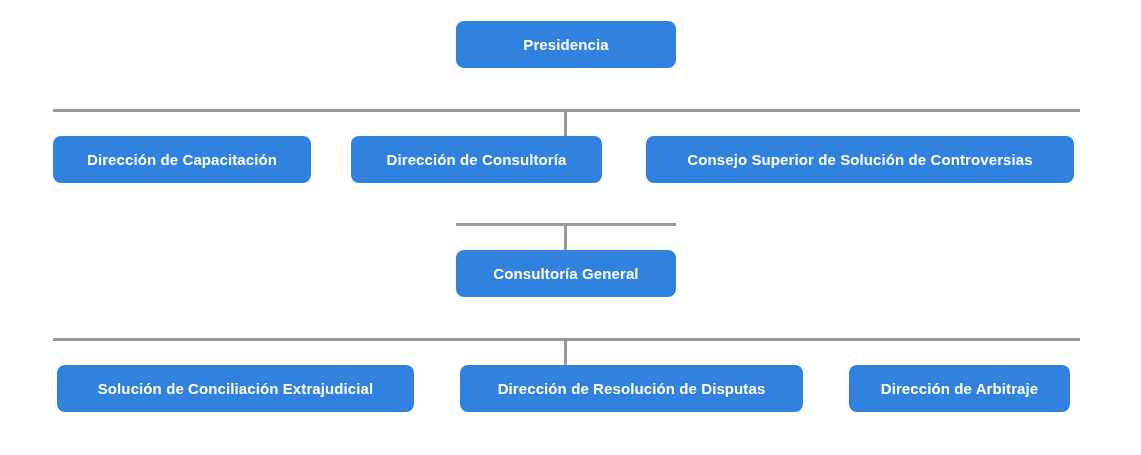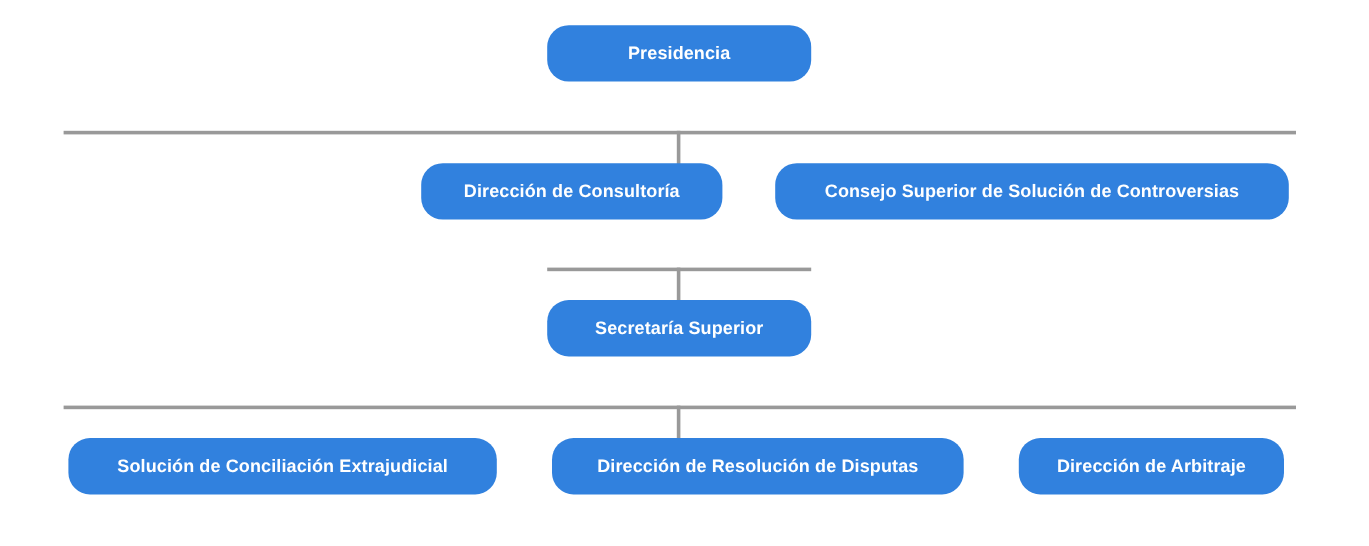--- a/index.html
+++ b/index.html
@@ -13,21 +13,21 @@
   #org-chart {
     position: relative;
     width: 1141px;
     height: 455px;
     background: #ffffff;
     overflow: hidden;
   }
   .node {
     position: absolute;
     background: #3181de;
-    border-radius: 18px;
+    border-radius: 8px;
     color: #ffffff;
     font-size: 15px;
     font-weight: bold;
     letter-spacing: 0.1px;
     display: flex;
     align-items: center;
     justify-content: center;
     text-align: center;
     box-sizing: border-box;
     padding: 0 10px;
@@ -51,32 +51,35 @@
 
 <div id="org-chart">
 
   <div class="node" style="left:456px; top:21px; width:220px;">
     <span>Presidencia</span>
   </div>
 
   <div class="rail" style="left:53px; top:109px; width:1027px;"></div>
   <div class="stub" style="left:564px; top:109px; height:29px;"></div>
 
+  <div class="node" style="left:53px; top:136px; width:258px;">
+    <span>Dirección de Capacitación</span>
+  </div>
   <div class="node" style="left:646px; top:136px; width:428px;">
     <span>Consejo Superior de Solución de Controversias</span>
   </div>
   <div class="node" style="left:351px; top:136px; width:251px;">
     <span>Dirección de Consultoría</span>
   </div>
 
   <div class="rail" style="left:456px; top:223px; width:220px;"></div>
   <div class="stub" style="left:564px; top:223px; height:29px;"></div>
 
   <div class="node" style="left:456px; top:250px; width:220px;">
-    <span>Secretaría Superior</span>
+    <span>Consultoría General</span>
   </div>
 
   <div class="rail" style="left:53px; top:338px; width:1027px;"></div>
   <div class="stub" style="left:564px; top:338px; height:29px;"></div>
 
   <div class="node" style="left:57px; top:365px; width:357px;">
     <span>Solución de Conciliación Extrajudicial</span>
   </div>
   <div class="node" style="left:849px; top:365px; width:221px;">
     <span>Dirección de Arbitraje</span>

